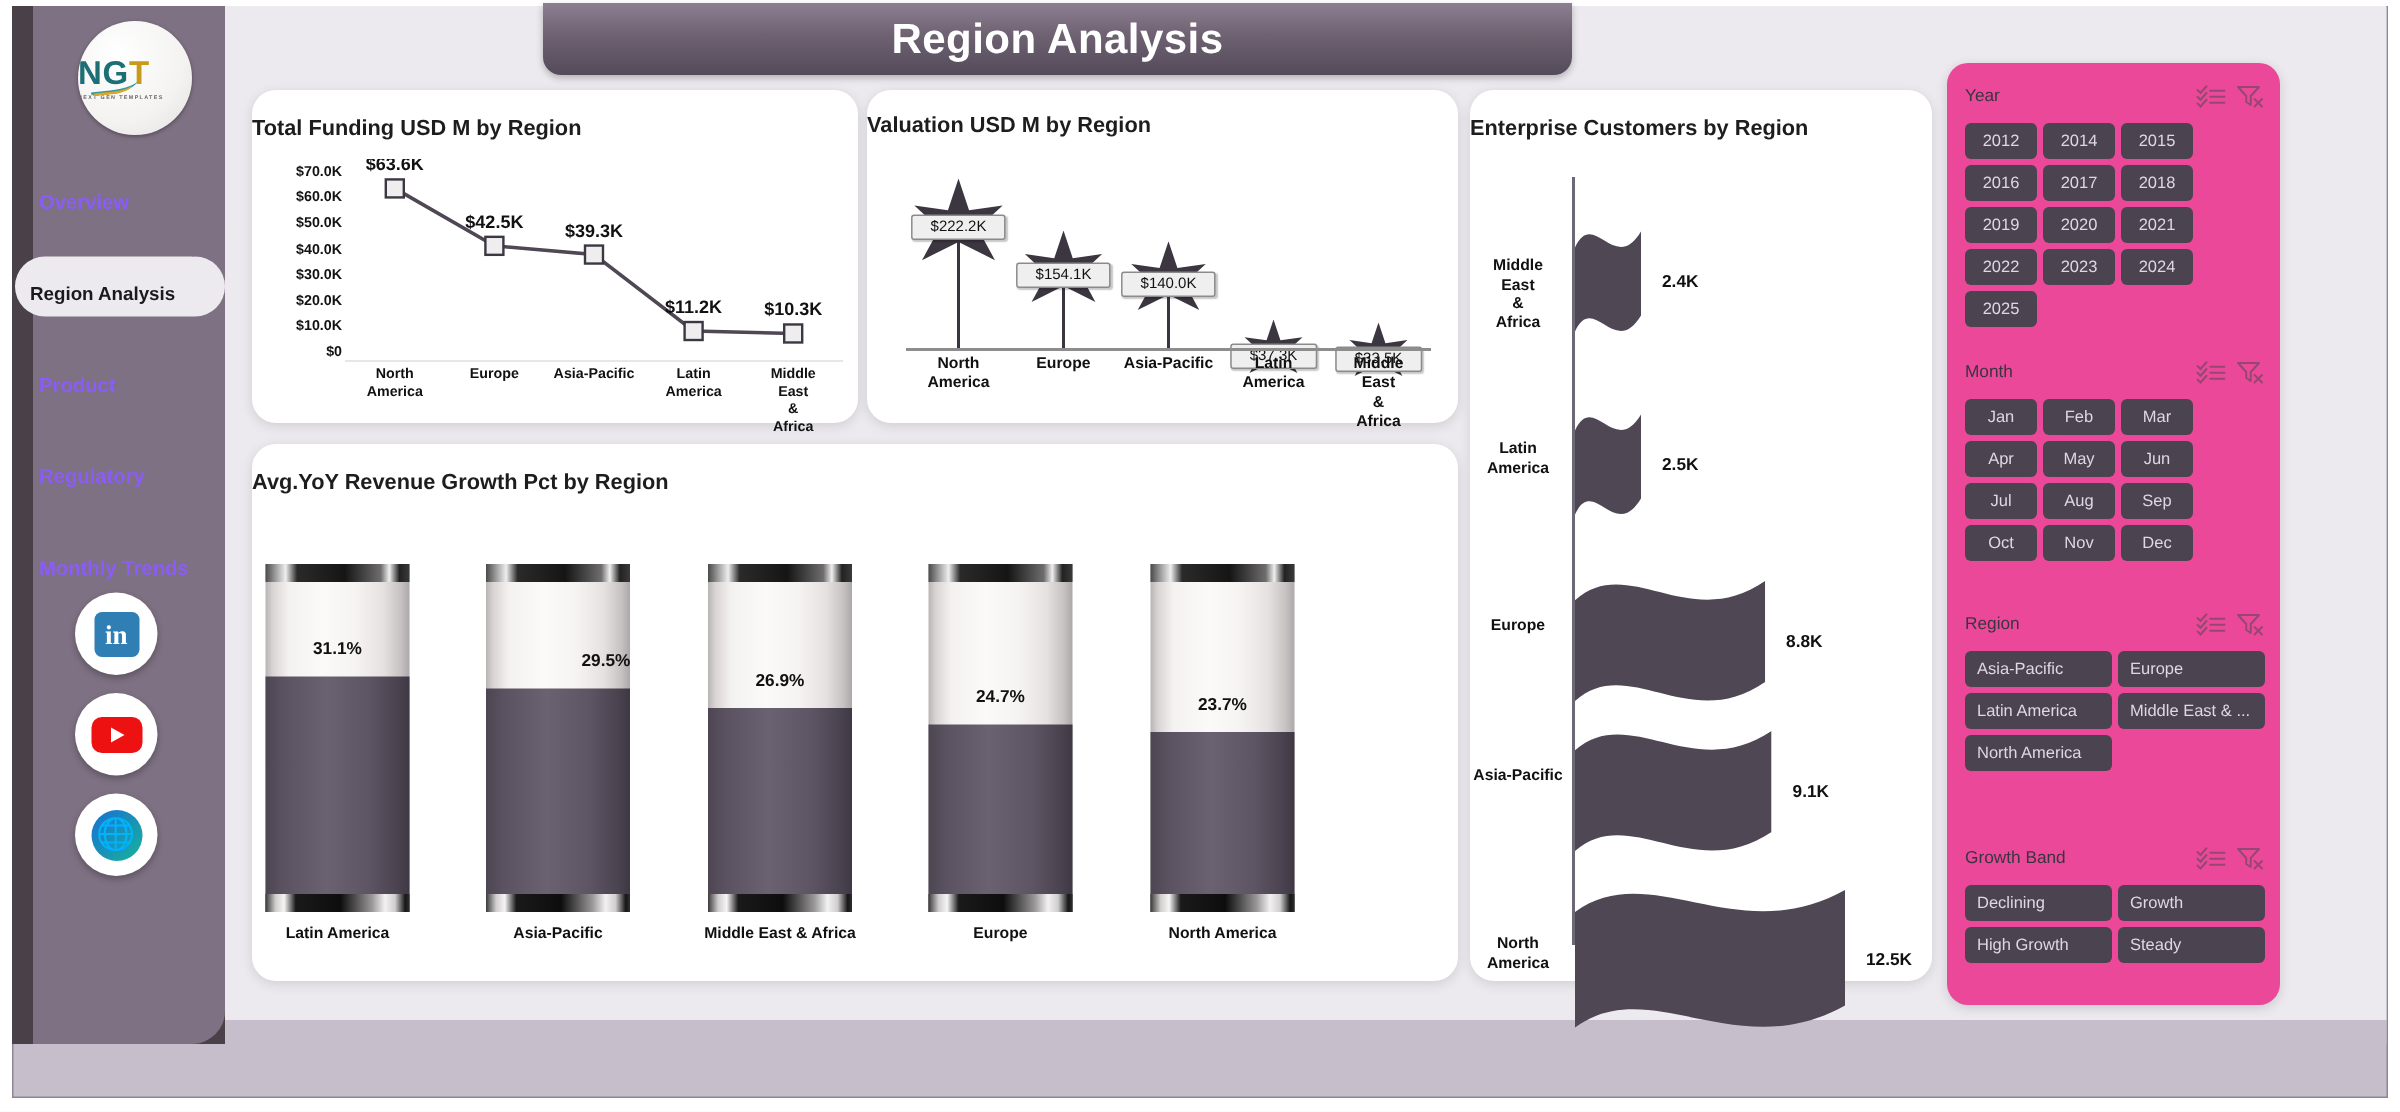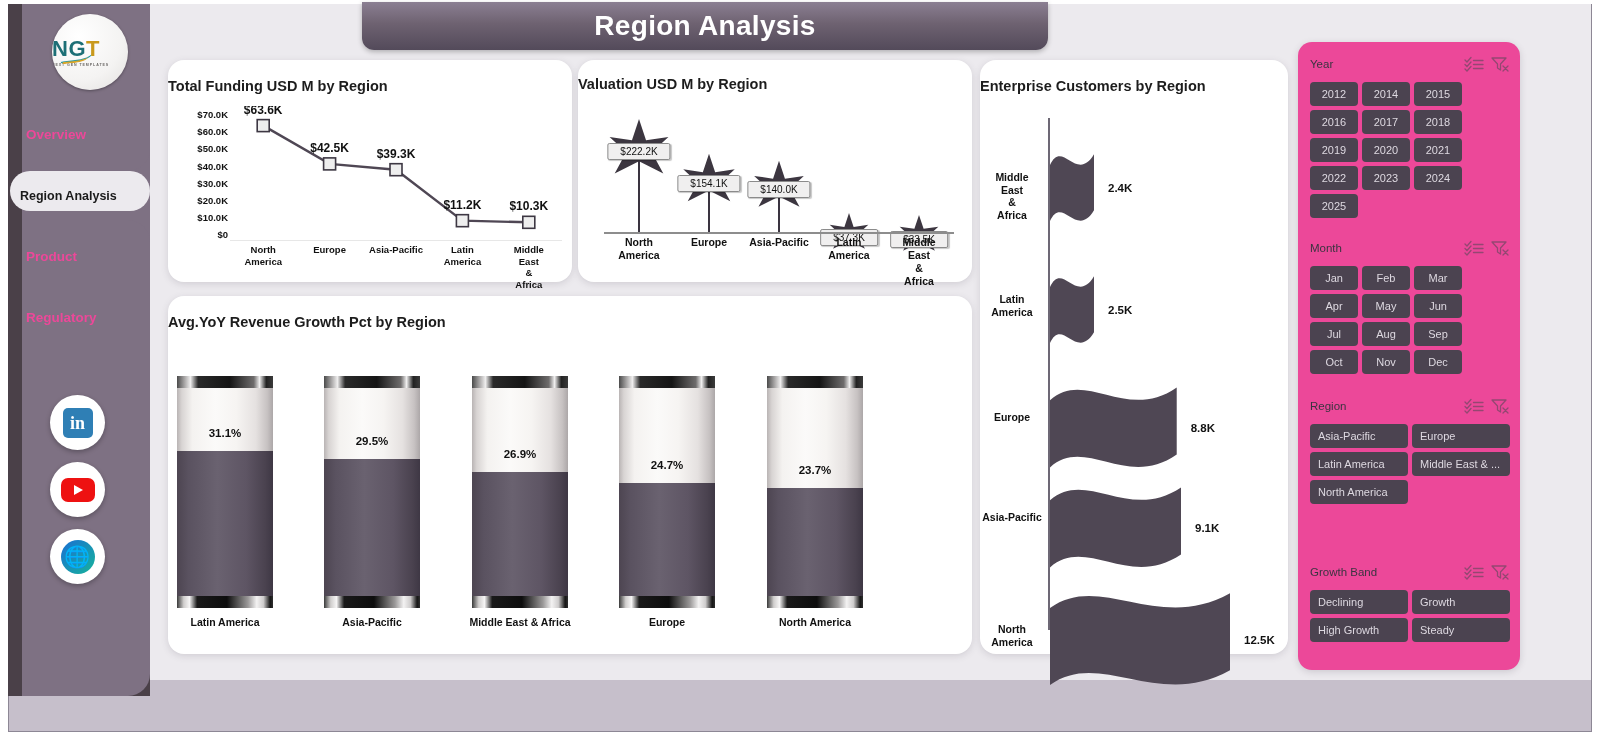--- a/index.html
+++ b/index.html
@@ -101,21 +101,21 @@
 
   .nav {
     position: absolute;
     left: 0; top: 104px;
     width: 128px;
   }
   .nav-item {
     height: 61px;
     display: flex; align-items: center;
     padding-left: 26px;
-    color: #ec4899;
+    color: #8b5cf6;
     font-size: 13.5px;
     font-weight: bold;
     position: relative;
     cursor: pointer;
   }
   .nav-item.active {
     color: #1a1a1a;
     padding-left: 20px;
     font-size: 12.5px;
   }
@@ -385,21 +385,21 @@
     white-space: nowrap;
     overflow: hidden;
   }
   .chips.year .chip   { width: 48px; justify-content: center; }
   .chips.month .chip  { width: 48px; justify-content: center; }
   .chips.region .chip { width: 98px; }
   .chips.band .chip   { width: 98px; }
 
   #slicer-year  { top: 12px; }
   #slicer-month { top: 196px; }
-  #slicer-region{ top: 354px; }
+  #slicer-region{ top: 364px; }
   #slicer-band  { top: 520px; }
 </style>
 </head>
 <body>
 
 <div id="root">
 
   <div class="outer-frame"></div>
   <div class="dark-band"></div>
   <div class="canvas"></div>
@@ -424,20 +424,23 @@
     </div>
     <div class="nav-item active">
       <span class="pill"></span>
       <span class="nav-label">Region Analysis</span>
     </div>
     <div class="nav-item">
       <span class="nav-label">Product</span>
     </div>
     <div class="nav-item">
       <span class="nav-label">Regulatory</span>
+    </div>
+    <div class="nav-item">
+      <span class="nav-label">Monthly Trends</span>
     </div>
   </div>
 
   <div class="socials">
     <div class="social">
       <div class="li-badge">in</div>
     </div>
     <div class="social">
       <div class="yt-badge">
           <div class="tri"></div>
@@ -554,21 +557,21 @@
     <div class="card-title" style="top:18px;">Avg.YoY Revenue Growth Pct by Region</div>
     <div class="cyl-area" id="cyl-area">
         <div class="cyl" style="left: 9px; top: 22px;">
           <div class="cyl-body"></div>
           <div class="cyl-fill" style="height: 157px;"></div>
           <div class="cyl-cap-top"></div>
           <div class="cyl-cap-bottom"></div>
           <div class="cyl-pct" style="top: 51px;">31.1%</div>
           <div class="cyl-cat">Latin America</div>
         </div>
-        <div class="cyl" style="left: 156px; top: 22px;">
+        <div class="cyl" style="left: 156px; top: 22px; padding-left: 32px;">
           <div class="cyl-body"></div>
           <div class="cyl-fill" style="height: 149px;"></div>
           <div class="cyl-cap-top"></div>
           <div class="cyl-cap-bottom"></div>
           <div class="cyl-pct" style="top: 59px;">29.5%</div>
           <div class="cyl-cat">Asia-Pacific</div>
         </div>
         <div class="cyl" style="left: 304px; top: 22px;">
           <div class="cyl-body"></div>
           <div class="cyl-fill" style="height: 136px;"></div>

